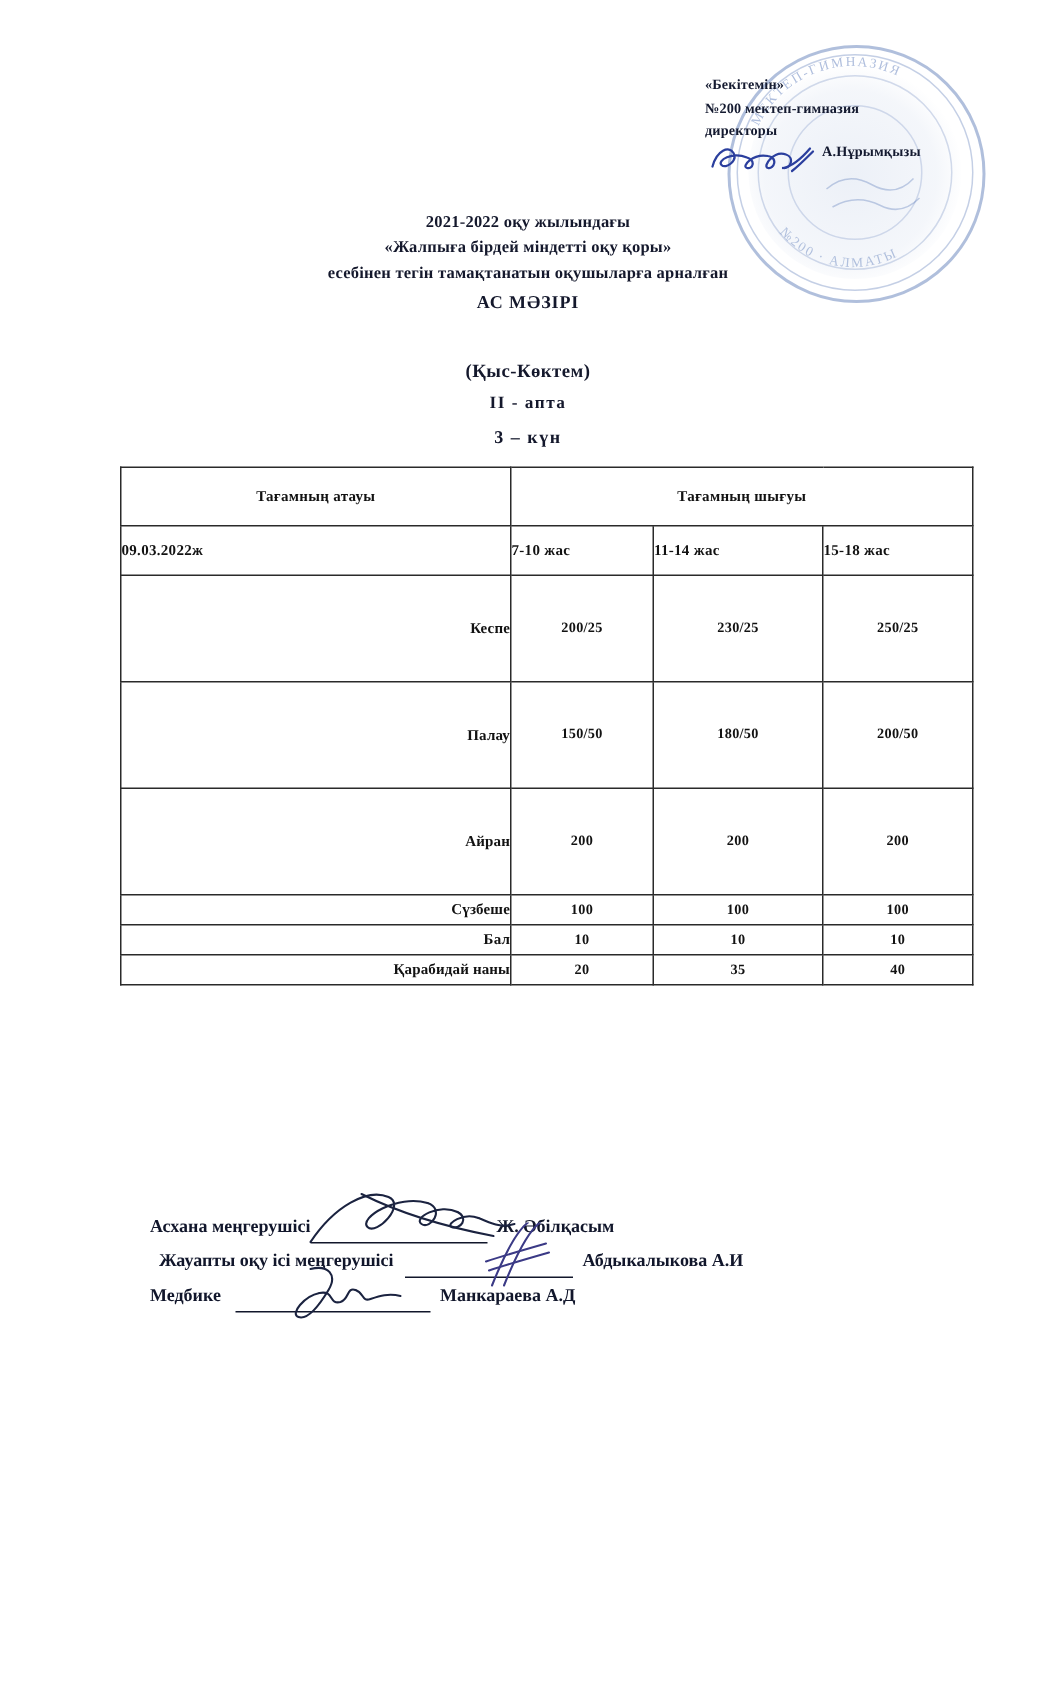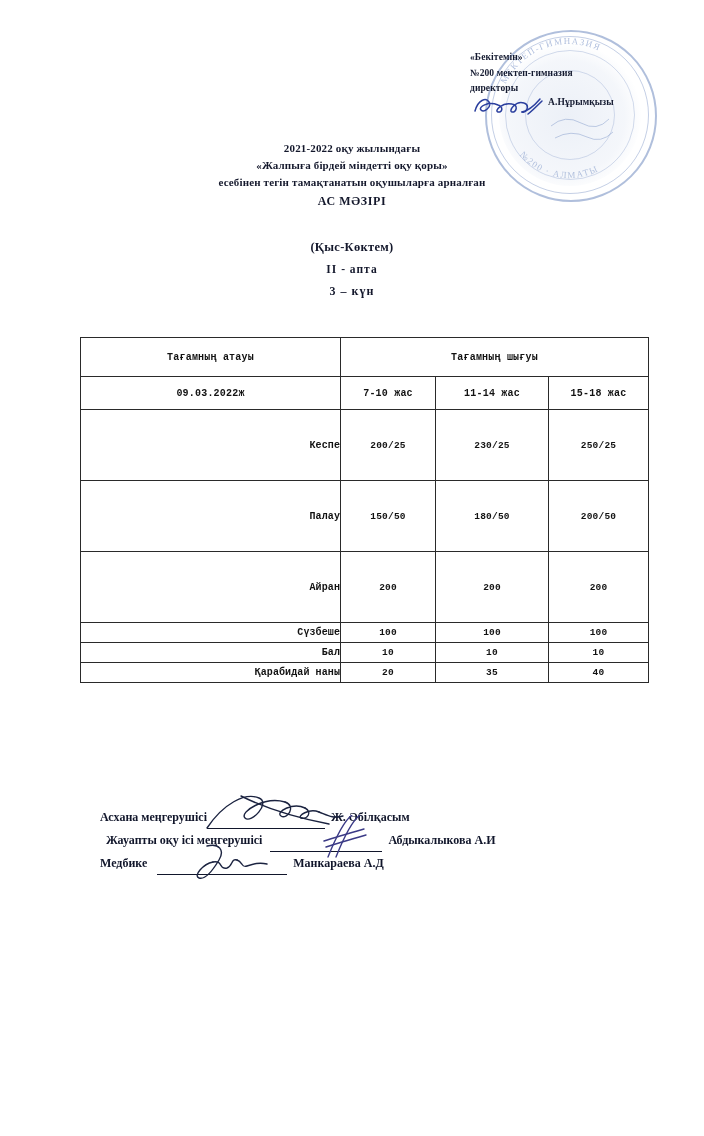--- a/index.html
+++ b/index.html
@@ -113,46 +113,44 @@
   #title-block .t-day {
     font-size: 12px;
     line-height: 22px;
     letter-spacing: 1px;
   }
 
   
   #menu-table {
     position: absolute;
     left: 80px;
-    top: 337px;
+    top: 311px;
     width: 568px;
     border-collapse: collapse;
     table-layout: fixed;
-    font-family: Liberation Mono, monospace;
   }
   #menu-table td, #menu-table th {
     border: 1px solid #2a2a2a;
     padding: 0;
     vertical-align: middle;
     font-weight: bold;
     color: #121212;
   }
   .col-name  { width: 260px; }
   .col-age   { width: 95px; }
   .col-age2  { width: 113px; }
   .col-age3  { width: 100px; }
 
   .hdr-cell {
     text-align: center;
     font-size: 10px;
     letter-spacing: 0.2px;
     height: 38px;
   }
   .sub-cell {
-    text-align: center;
     font-size: 10px;
     letter-spacing: 0.2px;
     height: 32px;
   }
   .dish-cell {
     text-align: right;
     padding-left: 8px;
     font-size: 10px;
     letter-spacing: 0.1px;
   }

